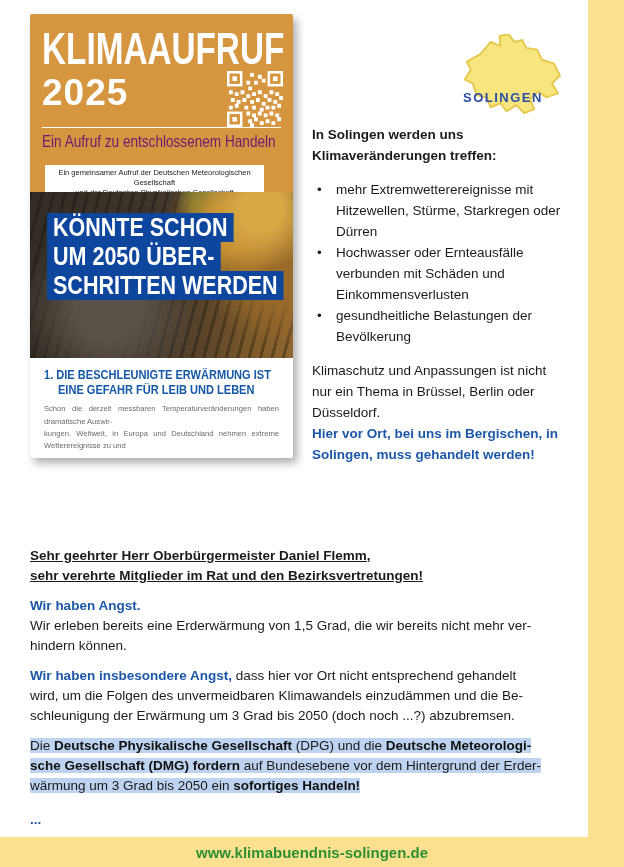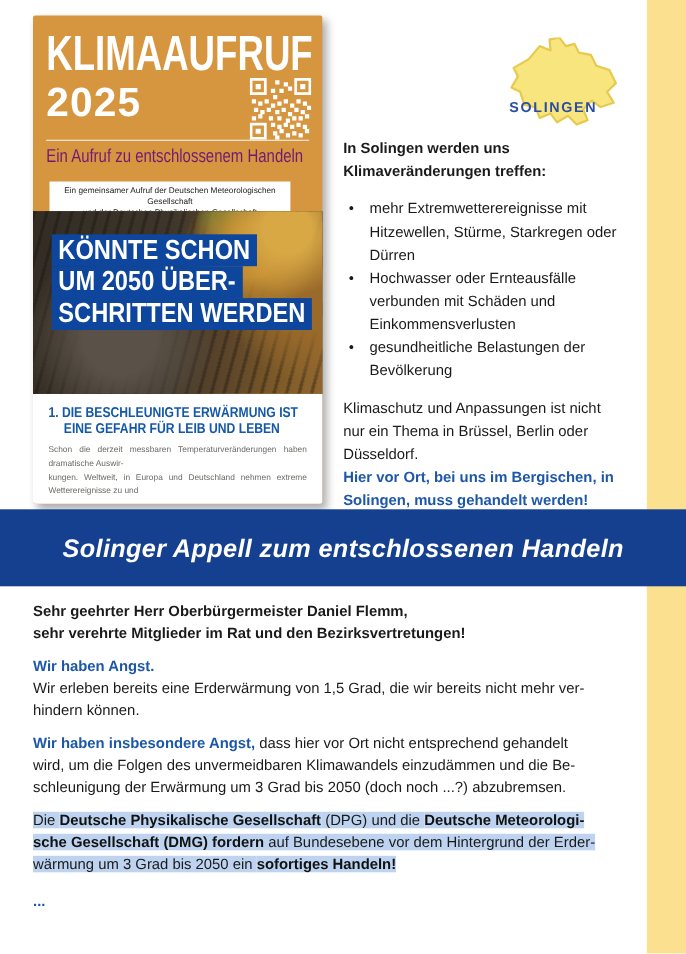--- a/index.html
+++ b/index.html
@@ -78,21 +78,21 @@
   .intro-emph{font-weight:bold;color:#1D57A8;white-space:pre-line;}
 
   
   .banner{position:absolute;left:0;top:463px;width:624px;height:70px;background:#153F8F;z-index:4;
           display:flex;align-items:center;justify-content:center;}
   .banner-title{color:#fff;font-weight:bold;font-style:italic;font-size:23px;letter-spacing:.3px;}
 
   
   .letter{position:absolute;left:30px;top:546px;width:552px;font-size:13.5px;line-height:20px;z-index:2;}
   .para{margin:0 0 10px;white-space:pre-line;}
-  .salutation{font-weight:bold;}
+  .salutation{font-weight:bold;text-decoration:underline;}
   .lead{font-weight:bold;color:#1D57A8;}
   .lead-block{display:block;}
   .hl{background:#BDD3EF;}
   .b{font-weight:bold;color:#111;}
   .ellipsis{font-weight:bold;color:#1D57A8;margin-top:14px;}
 </style>
 </head>
 <body>
 
 <div class="page">
@@ -192,32 +192,32 @@
 Bevölkerung</span>
       </div>
     </div>
     <div class="intro-para">Klimaschutz und Anpassungen ist nicht
 nur ein Thema in Brüssel, Berlin oder
 Düsseldorf.</div>
     <div class="intro-emph">Hier vor Ort, bei uns im Bergischen, in
 Solingen, muss gehandelt werden!</div>
   </div>
 
-  <div class="banner">
-    <span class="banner-title">Solinger Appell zum entschlossenen Handeln</span>
-  </div>
 
   <div class="letter">
     <p class="para salutation">Sehr geehrter Herr Oberbürgermeister Daniel Flemm,
 sehr verehrte Mitglieder im Rat und den Bezirksvertretungen!</p>
     <p class="para"><span class="lead lead-block">Wir haben Angst.</span><span>Wir erleben bereits eine Erderwärmung von 1,5 Grad, die wir bereits nicht mehr ver-
 hindern können.</span></p>
     <p class="para"><span class="lead">Wir haben insbesondere Angst,</span><span> dass hier vor Ort nicht entsprechend gehandelt
 wird, um die Folgen des unvermeidbaren Klimawandels einzudämmen und die Be-
 schleunigung der Erwärmung um 3 Grad bis 2050 (doch noch ...?) abzubremsen.</span></p>
     <p class="para"><span class="hl">Die </span><span class="hl b">Deutsche Physikalische Gesellschaft</span><span class="hl"> (DPG) und die </span><span class="hl b">Deutsche Meteorologi-
 sche Gesellschaft</span><span class="hl b"> (DMG) fordern</span><span class="hl"> auf Bundesebene vor dem Hintergrund der Erder-
 wärmung um 3 Grad bis 2050 ein </span><span class="hl b">sofortiges Handeln!</span></p>
     <div class="ellipsis">...</div>
   </div>
 
+  <div class="footer">
+    <span class="footer-url">www.klimabuendnis-solingen.de</span>
+  </div>
 
 </div>
 
 </body></html>

